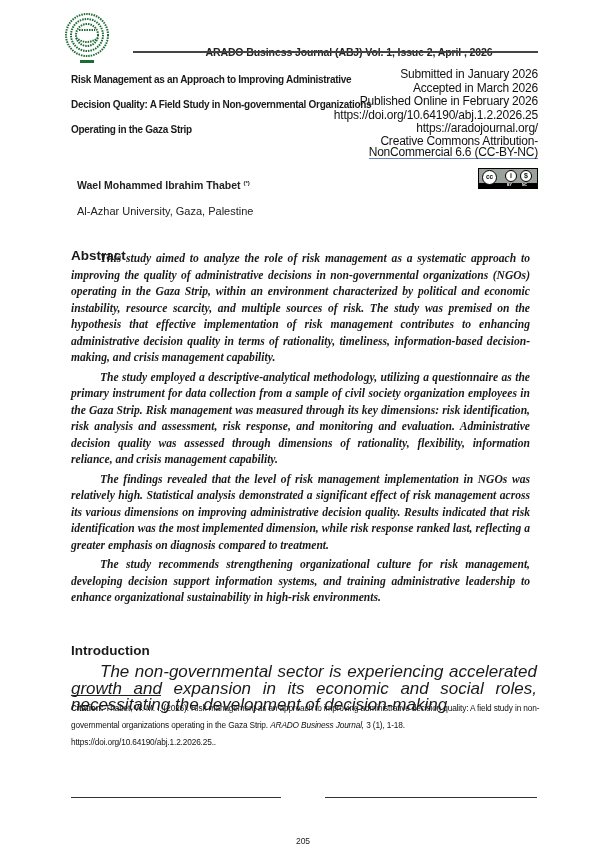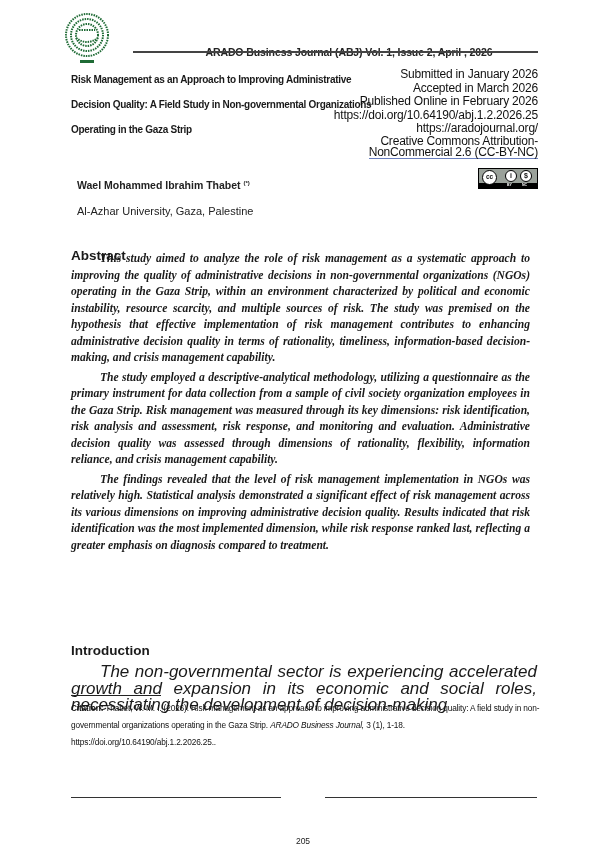--- a/index.html
+++ b/index.html
@@ -56,21 +56,21 @@
 
 <div class="abs title">Risk Management as an Approach to Improving Administrative Decision Quality: A Field Study in Non-governmental Organizations Operating in the Gaza Strip</div>
 
 <div class="abs meta">
   <div>Submitted in January 2026</div>
   <div>Accepted in March 2026</div>
   <div>Published Online in February 2026</div>
   <div>https://doi.org/10.64190/abj.1.2.2026.25</div>
   <div>https://aradojournal.org/</div>
   <div class="tight">Creative Commons Attribution-</div>
-  <div class="tight"><span class="license-link">NonCommercial 2.6 (CC-BY-NC)</span></div>
+  <div class="tight"><span class="license-link">NonCommercial 6.6 (CC-BY-NC)</span></div>
 </div>
 <div class="abs cc-badge">
   <div class="strip"></div>
   <div class="cc">cc</div>
   <div class="by">i</div>
   <div class="nc">$</div>
   <span class="lbl" style="left:28px">BY</span>
   <span class="lbl" style="left:43px">NC</span>
 </div>
 
@@ -78,20 +78,21 @@
   <span>Wael Mohammed Ibrahim Thabet</span>
   <sup>(*)</sup>
 </div>
 <div class="abs affil">Al-Azhar University, Gaza, Palestine</div>
 
 <div class="abs h2" style="top:248px">Abstract</div>
 <div class="abs abstract-body">
   <p>This study aimed to analyze the role of risk management as a systematic approach to improving the quality of administrative decisions in non-governmental organizations (NGOs) operating in the Gaza Strip, within an environment characterized by political and economic instability, resource scarcity, and multiple sources of risk. The study was premised on the hypothesis that effective implementation of risk management contributes to enhancing administrative decision quality in terms of rationality, timeliness, information-based decision-making, and crisis management capability.</p>
   <p>The study employed a descriptive-analytical methodology, utilizing a questionnaire as the primary instrument for data collection from a sample of civil society organization employees in the Gaza Strip. Risk management was measured through its key dimensions: risk identification, risk analysis and assessment, risk response, and monitoring and evaluation. Administrative decision quality was assessed through dimensions of rationality, flexibility, information reliance, and crisis management capability.</p>
   <p>The findings revealed that the level of risk management implementation in NGOs was relatively high. Statistical analysis demonstrated a significant effect of risk management across its various dimensions on improving administrative decision quality. Results indicated that risk identification was the most implemented dimension, while risk response ranked last, reflecting a greater emphasis on diagnosis compared to treatment.</p>
+  <p>The study recommends strengthening organizational culture for risk management, developing decision support information systems, and training administrative leadership to enhance organizational sustainability in high-risk environments.</p>
 </div>
 
 <div class="abs h2" style="top:643px">Introduction</div>
 <div class="abs intro-body">The non-governmental sector is experiencing accelerated growth and expansion in its economic and social roles, necessitating the development of decision-making</div>
 
 <div class="abs footnote-rule"></div>
 <div class="abs footnotes">
   <div>
     <b>Citation:</b><span> Thabet, W. M. I. (2026). Risk management as an approach to improving administrative decision quality: A field study in non-governmental organizations operating in the Gaza Strip. </span><i>ARADO Business Journal,</i><span> 3 (1), 1-18. https://doi.org/10.64190/abj.1.2.2026.25..</span>
   </div>

